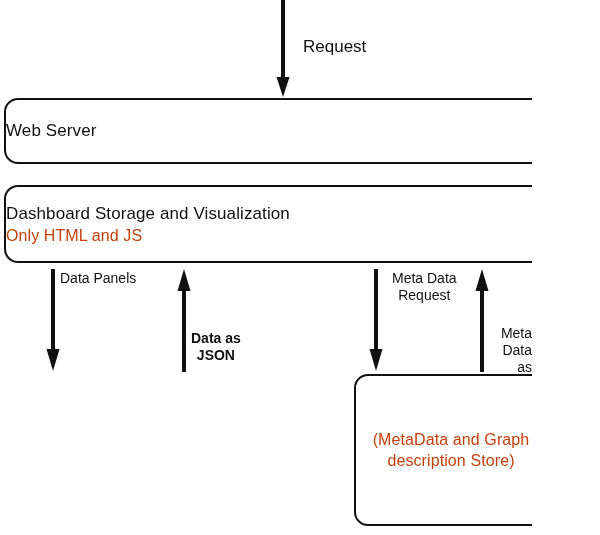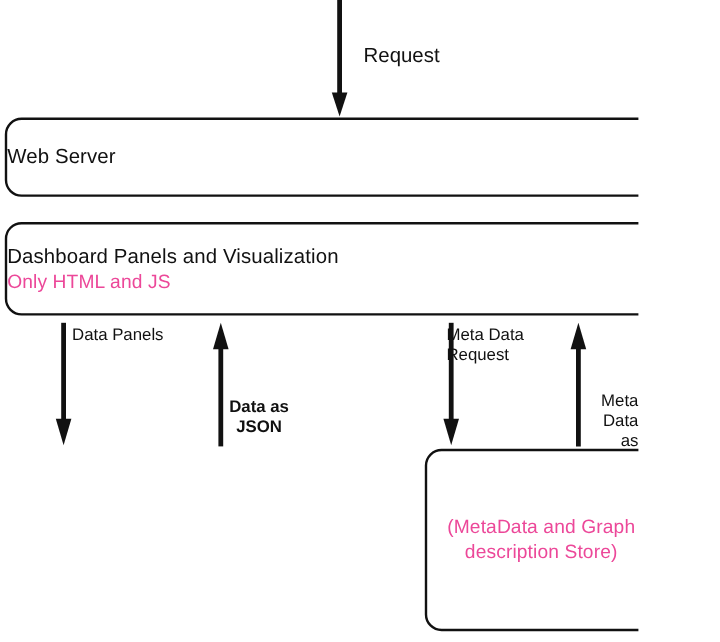--- a/index.html
+++ b/index.html
@@ -31,21 +31,21 @@
     text-align: center;
   }
   .node-title {
     color: #111111;
     font-size: 17px;
     line-height: 22px;
     letter-spacing: 0.1px;
     white-space: nowrap;
   }
   .node-sub {
-    color: #ec4899;
+    color: #c2410c;
     font-size: 16px;
     line-height: 21px;
     letter-spacing: 0.1px;
   }
   .node-sub.wrap {
     white-space: normal;
     max-width: 190px;
   }
 
   
@@ -65,42 +65,42 @@
   .arrow-label {
     position: absolute;
     color: #111111;
     font-size: 14px;
     line-height: 17px;
     white-space: pre-line;
   }
   .lbl-request  { left: 303px; top: 36px;  font-size: 17px; line-height: 22px; }
   .lbl-data-req { left: 60px;  top: 270px; }
   .lbl-data-json{ left: 191px; top: 330px; text-align: center; font-weight: bold; }
-  .lbl-meta-req { left: 372px; top: 270px; }
+  .lbl-meta-req { left: 392px; top: 270px; text-align: center; }
   .lbl-meta-json{ left: 491px; top: 325px; text-align: right; }
 </style>
 </head>
 <body>
 
 <div id="diagram">
 
   <div class="arrow" style="left:276px; top:0px;">
     <svg width="14" height="98" viewBox="0 0 14 98" aria-hidden="true">
       <line x1="7" y1="0" x2="7" y2="84" stroke="#111111" stroke-width="4"></line>
       <polygon points="7,97 0.5,77 13.5,77" fill="#111111"></polygon>
     </svg>
   </div>
   <div class="arrow-label lbl-request">Request</div>
 
   <div class="node-box" id="box-web-server">
     <div class="node-title">Web Server</div>
   </div>
 
   <div class="node-box" id="box-dashboard">
-    <div class="node-title">Dashboard Panels and Visualization</div>
+    <div class="node-title">Dashboard Storage and Visualization</div>
     <div class="node-sub">Only HTML and JS</div>
   </div>
 
   <div class="arrow" style="left:46px; top:269px;">
     <svg width="14" height="103" viewBox="0 0 14 103" aria-hidden="true">
       <line x1="7" y1="0" x2="7" y2="87" stroke="#111111" stroke-width="4"></line>
       <polygon points="7,102 0.5,80 13.5,80" fill="#111111"></polygon>
     </svg>
   </div>
   <div class="arrow-label lbl-data-req">Data Panels</div>

